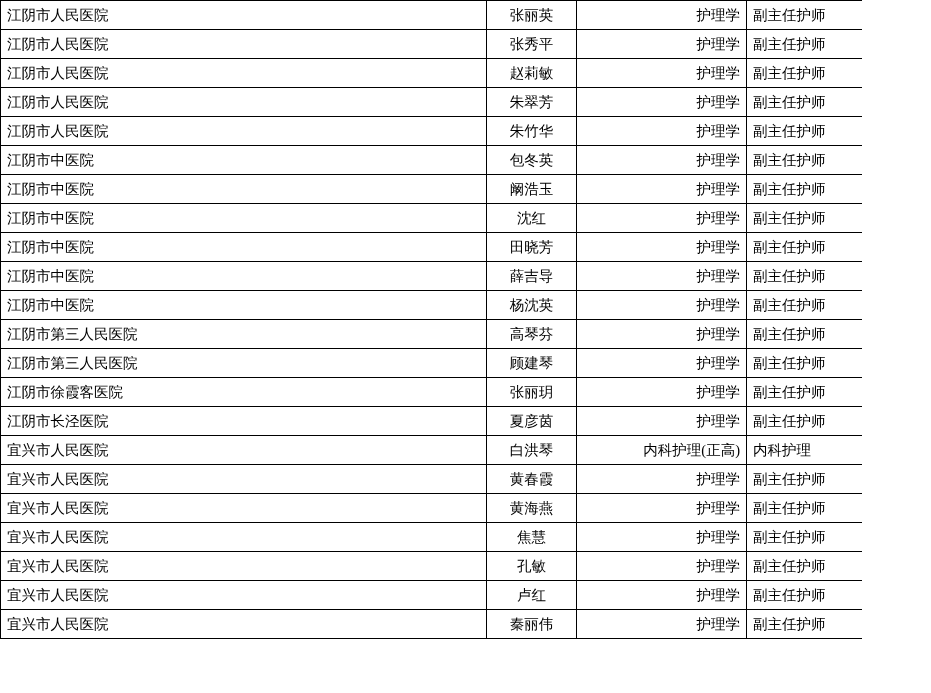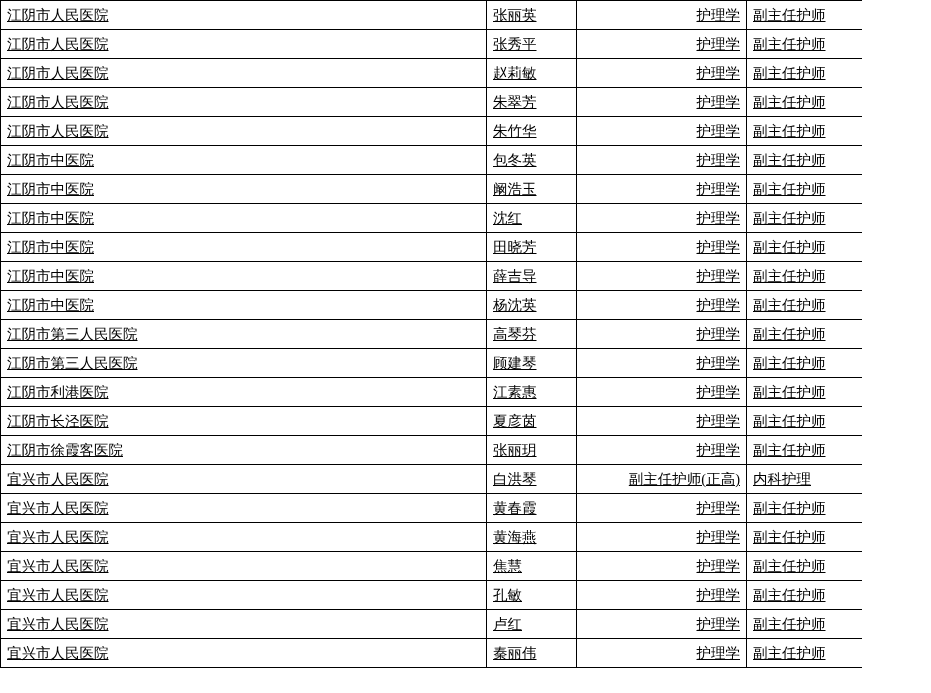--- a/index.html
+++ b/index.html
@@ -11,21 +11,20 @@
     width: 931px;
     height: 693px;
     font-family: "Liberation Serif", "DejaVu Serif", serif;
     color: #000000;
   }
   .sheet {
     width: 862px;
     height: 693px;
     overflow: hidden;
     box-sizing: border-box;
-    text-decoration: underline;
   }
   table.roster {
     border-collapse: collapse;
     width: 929px;
     margin: 0;
     table-layout: fixed;
   }
   table.roster td {
     border: 1px solid #000000;
     height: 28px;
@@ -35,21 +34,21 @@
     white-space: nowrap;
     overflow: hidden;
     box-sizing: border-box;
   }
   col.c-hospital { width: 486px; }
   col.c-name     { width: 90px; }
   col.c-major    { width: 170px; }
   col.c-title    { width: 183px; }
 
   td.hospital { text-align: left; }
-  td.name     { text-align: left; }
+  td.name     { text-align: center; }
   td.major    { text-align: right; padding-left: 8px; }
   td.title    { text-align: left; padding-left: 12px; }
 </style>
 </head>
 <body>
 
 <div class="sheet">
   <table class="roster">
     <colgroup>
       <col class="c-hospital">
@@ -130,41 +129,35 @@
           <td class="major">护理学</td>
           <td class="title">副主任护师</td>
         </tr>
         <tr>
           <td class="hospital">江阴市第三人民医院</td>
           <td class="name">顾建琴</td>
           <td class="major">护理学</td>
           <td class="title">副主任护师</td>
         </tr>
         <tr>
-          <td class="hospital">江阴市利港医院</td>
-          <td class="name">江素惠</td>
+          <td class="hospital">江阴市徐霞客医院</td>
+          <td class="name">张丽玥</td>
           <td class="major">护理学</td>
           <td class="title">副主任护师</td>
         </tr>
         <tr>
           <td class="hospital">江阴市长泾医院</td>
           <td class="name">夏彦茵</td>
           <td class="major">护理学</td>
           <td class="title">副主任护师</td>
         </tr>
         <tr>
-          <td class="hospital">江阴市徐霞客医院</td>
-          <td class="name">张丽玥</td>
-          <td class="major">护理学</td>
-          <td class="title">副主任护师</td>
-        </tr>
-        <tr>
           <td class="hospital">宜兴市人民医院</td>
           <td class="name">白洪琴</td>
-          <td class="major">副主任护师(正高)</td>
+          <td class="major">内科护理(正高)</td>
           <td class="title">内科护理</td>
         </tr>
         <tr>
           <td class="hospital">宜兴市人民医院</td>
           <td class="name">黄春霞</td>
           <td class="major">护理学</td>
           <td class="title">副主任护师</td>
         </tr>
         <tr>
           <td class="hospital">宜兴市人民医院</td>

